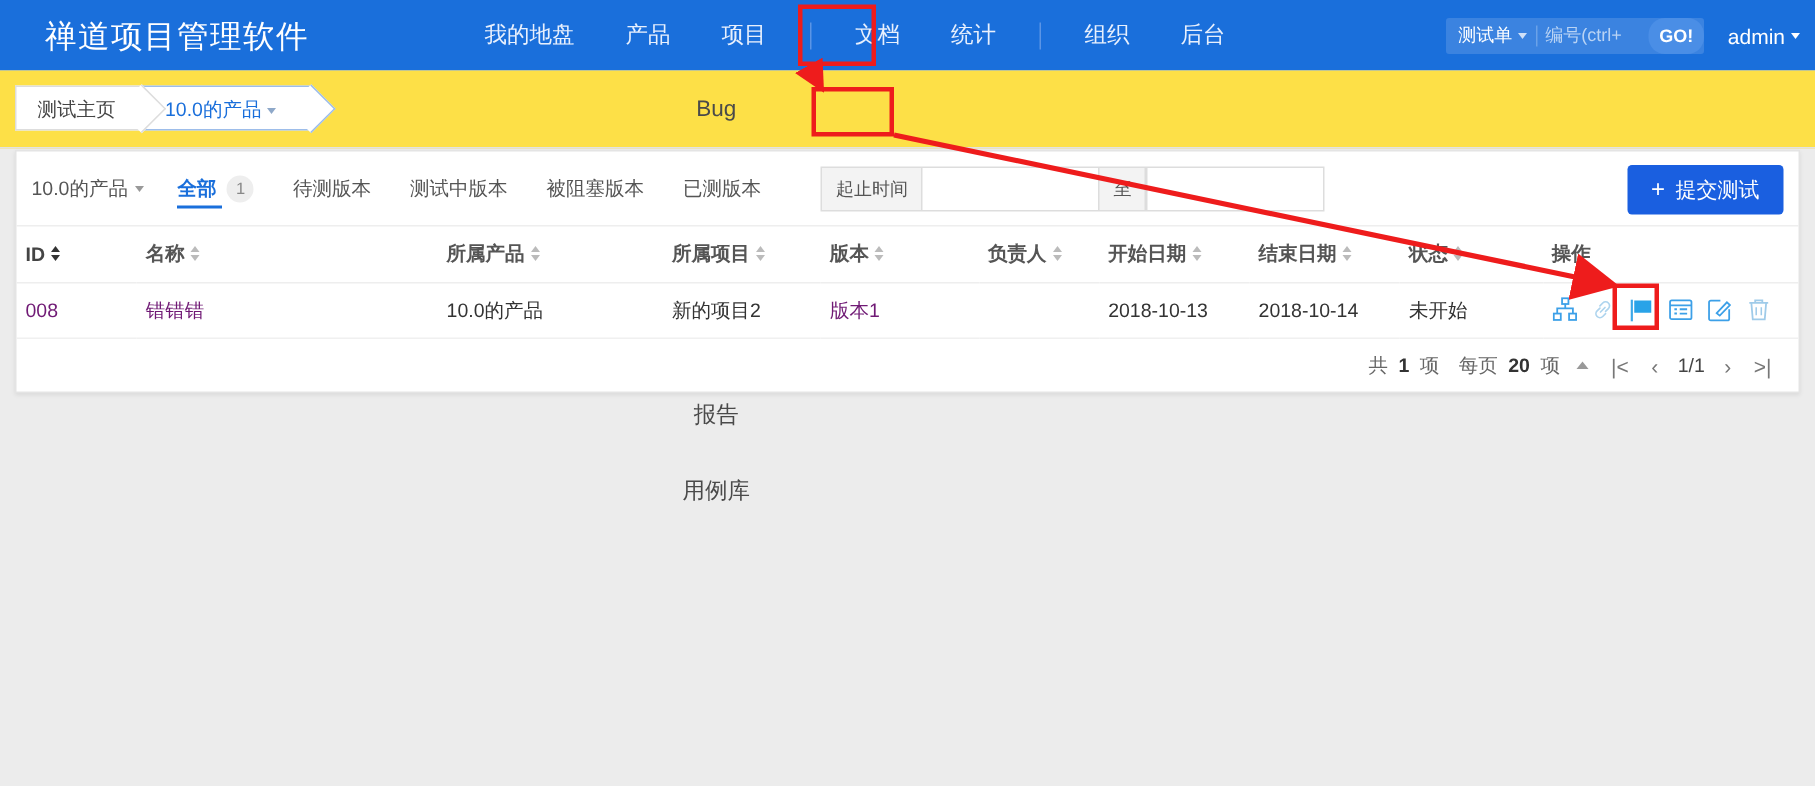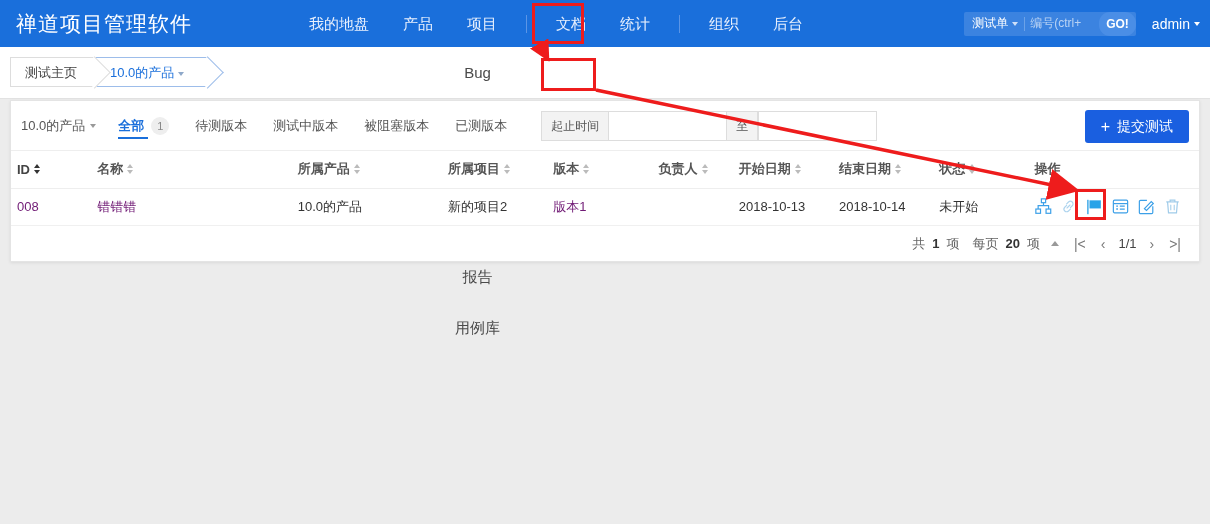--- a/index.html
+++ b/index.html
@@ -13,21 +13,21 @@
   .page { position: relative; width: 1210px; height: 524px; }
 
   
   .topbar {
     position: absolute; left: 0; top: 0; width: 1210px; height: 47px;
     background: #1a6fdb;
     display: flex; align-items: center;
   }
   .brand {
     color: #ffffff; font-size: 21px; letter-spacing: 1px;
-    padding-left: 16px; white-space: nowrap;
+    padding-left: 30px; white-space: nowrap;
   }
   .mainnav {
     display: flex; align-items: center; height: 47px;
     margin-left: 100px;
   }
   .mainnav a {
     color: #e8f0fd; font-size: 15px; text-decoration: none;
     padding: 8px 17px; line-height: 47px; white-space: nowrap;
   }
   .mainnav a.active { color: #ffffff; font-weight: bold; }
@@ -64,21 +64,21 @@
     display: flex; align-items: center; gap: 4px; white-space: nowrap;
   }
   .user-caret {
     border-left: 3.5px solid transparent; border-right: 3.5px solid transparent;
     border-top: 4px solid #ffffff; display: inline-block;
   }
 
   
   .subbar {
     position: absolute; left: 0; top: 47px; width: 1210px; height: 52px;
-    background: #ffffff; border-bottom: 1px solid #e2e2e2;
+    background: #fde047; border-bottom: 1px solid #e2e2e2;
   }
   .crumbs { position: absolute; left: 10px; top: 10px; display: flex; }
   .crumb {
     position: relative; height: 30px; line-height: 30px;
     padding: 0 18px 0 14px; font-size: 13px; white-space: nowrap;
     border: 1px solid #ddd; border-right: none; background: #fff; color: #444;
   }
   .crumb::after {
     content: ''; position: absolute; right: -11px; top: 3px;
     width: 22px; height: 22px; background: #fff;
@@ -130,21 +130,21 @@
     position: absolute; left: 0; bottom: 12px; width: 30px; height: 2px;
     background: #1a6fdb;
   }
   .fb-badge {
     display: inline-block; min-width: 18px; height: 18px; line-height: 18px;
     border-radius: 9px; background: #eeeeee; color: #888;
     font-size: 11px; font-weight: normal; text-align: center; padding: 0 5px;
   }
   .daterange {
     display: flex; align-items: center; height: 30px;
-    border: 1px solid #ddd; margin-left: 8px;
+    border: 1px solid #ddd; margin-left: 14px;
   }
   .dr-label {
     background: #f3f3f3; color: #555; font-size: 12px;
     padding: 0 9px; height: 28px; line-height: 28px; white-space: nowrap;
   }
   .dr-input {
     width: 118px; height: 28px; background: #fff;
     border-left: 1px solid #ddd;
   }
   .dr-sep {

